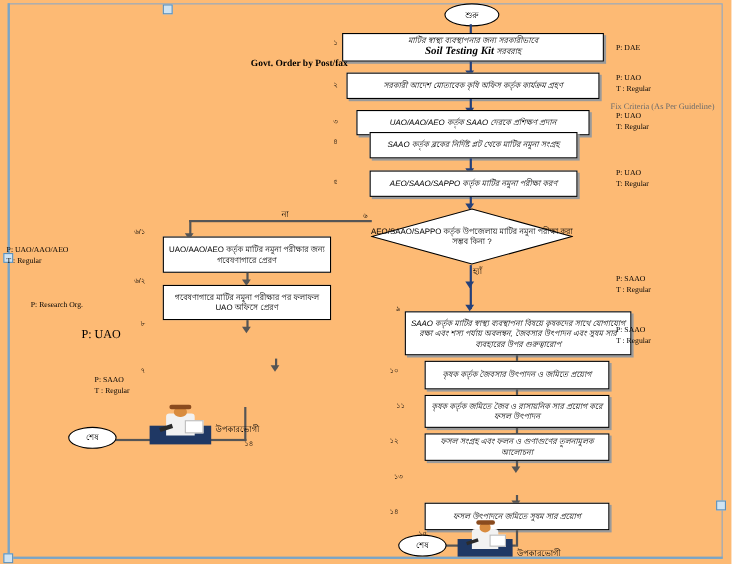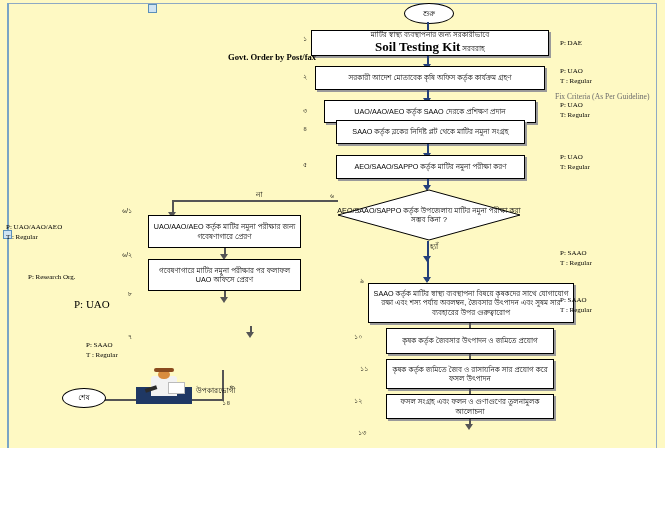--- a/index.html
+++ b/index.html
@@ -1,29 +1,29 @@
 <!DOCTYPE html>
 <html><head>
 <meta charset="utf-8">
 <style>
   html,body{margin:0;padding:0;background:#ffffff;}
   body{font-family:"Liberation Sans",sans-serif;}
-  #page{position:relative;width:665px;height:448px;background:#fef9c3;overflow:hidden;}
+  #page{position:relative;width:665px;height:513px;background:#fdba74;overflow:hidden;}
 
   
   .frame{position:absolute;left:7px;top:3px;width:650px;height:505px;border:1px solid #8ea9c4;box-sizing:border-box;}
   .lrule{position:absolute;left:7px;top:3px;width:2px;height:505px;background:#7aa5c6;}
   .brule{position:absolute;left:7px;top:506px;width:650px;height:2px;background:#7aa5c6;}
   .handle{position:absolute;width:9px;height:9px;background:#cfe3f2;border:1px solid #5b8fb9;box-sizing:border-box;}
 
   
   .box{position:absolute;border:1px solid #000;background:#ffffff;box-sizing:border-box;
        display:flex;align-items:center;justify-content:center;text-align:center;
        font-size:7.2px;line-height:1.28;color:#000;padding:1px 3px;}
-  .box.sh{box-shadow:2px 2px 0 0 #9a9a9a;}
+  .box.sh{box-shadow:2px 2px 0 0 #9a9a9a;font-style:italic;}
   .box b{font-weight:bold;}
   .ltn{font-family:"Liberation Serif",serif;}
 
   
   .oval{position:absolute;border:1.4px solid #000;border-radius:50%;background:#fff;
         display:flex;align-items:center;justify-content:center;font-size:7.5px;color:#000;}
 
   
   .diamond{position:absolute;}
   .diamond .dtext{position:absolute;left:0;top:0;width:100%;height:100%;
@@ -70,21 +70,21 @@
 
   <div class="oval" style="left:404px;top:3px;width:48px;height:19px;">
     <span>শুরু</span>
   </div>
   <div class="ln" style="left:427px;top:22px;width:1.6px;height:10px;"></div>
   <div class="arw dn" style="left:423px;top:30px;"></div>
 
   <div class="num" style="left:303px;top:34px;">১</div>
   <div class="box sh" style="left:311px;top:30px;width:238px;height:26px;flex-direction:column;">
     <div>মাটির স্বাস্থ্য ব্যবস্থাপনার জন্য সরকারীভাবে</div>
-    <div><b class="ltn" style="font-size:13px;">Soil Testing Kit</b><span> সরবরাহ</span></div>
+    <div><b class="ltn" style="font-size:10px;">Soil Testing Kit</b><span> সরবরাহ</span></div>
   </div>
   <div class="pt" style="left:560px;top:38px;">P: DAE</div>
 
   <div class="lbl bold" style="left:228px;top:52px;">Govt. Order by Post/fax</div>
   <div class="ln" style="left:427px;top:56px;width:1.6px;height:10px;"></div>
   <div class="arw dn" style="left:423px;top:64px;"></div>
 
   <div class="num" style="left:303px;top:72px;">২</div>
   <div class="box sh" style="left:315px;top:66px;width:230px;height:24px;">
     <span>সরকারী আদেশ মোতাবেক কৃষি অফিস কর্তৃক কার্যক্রম গ্রহণ</span>

